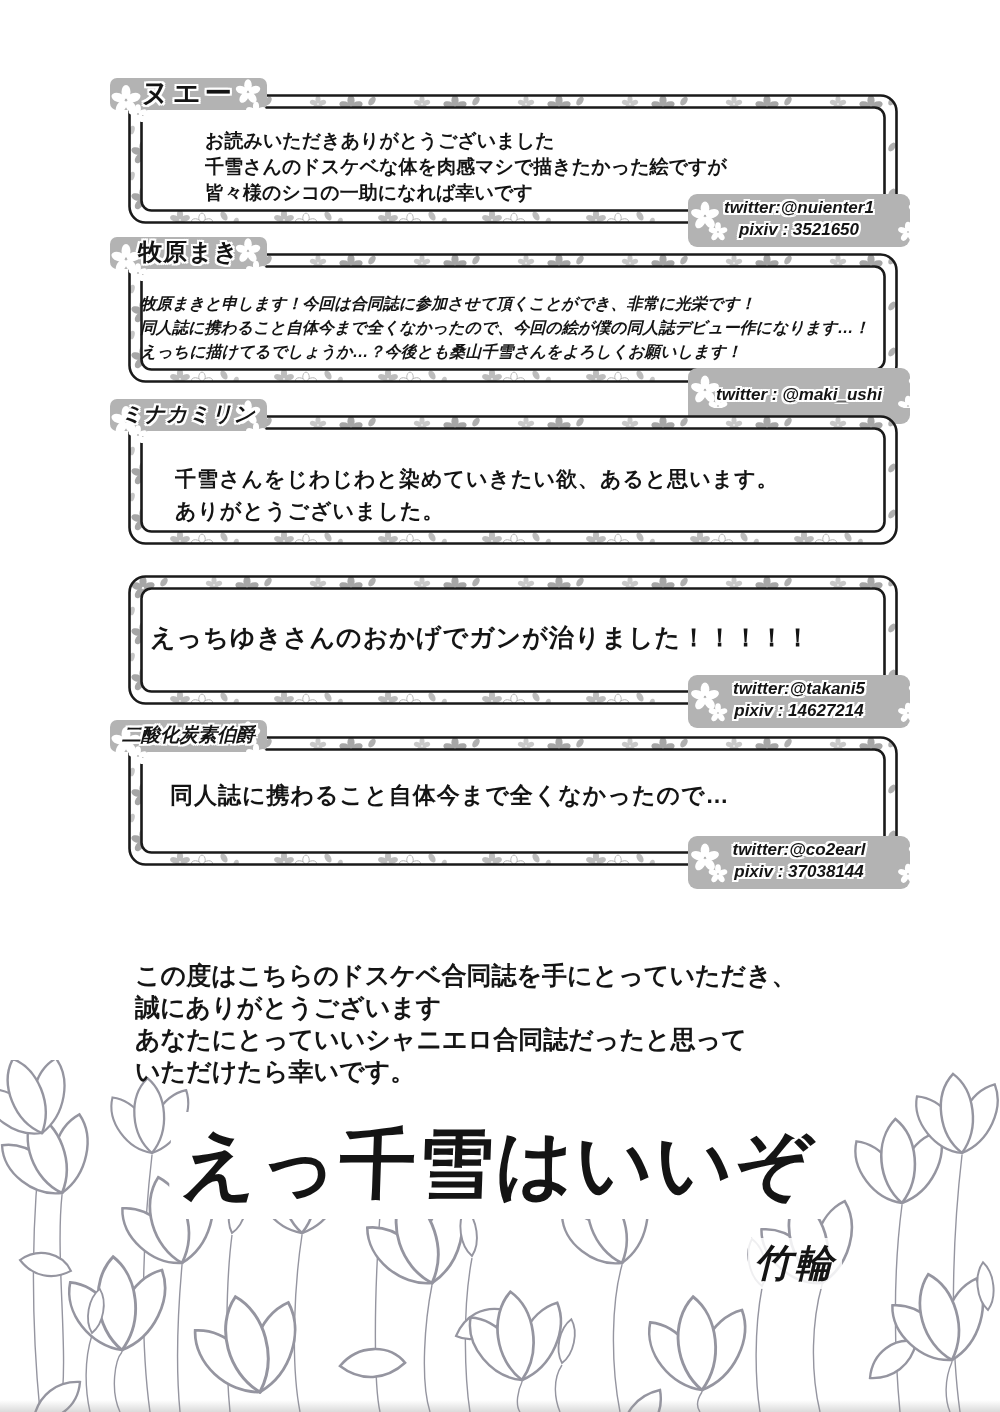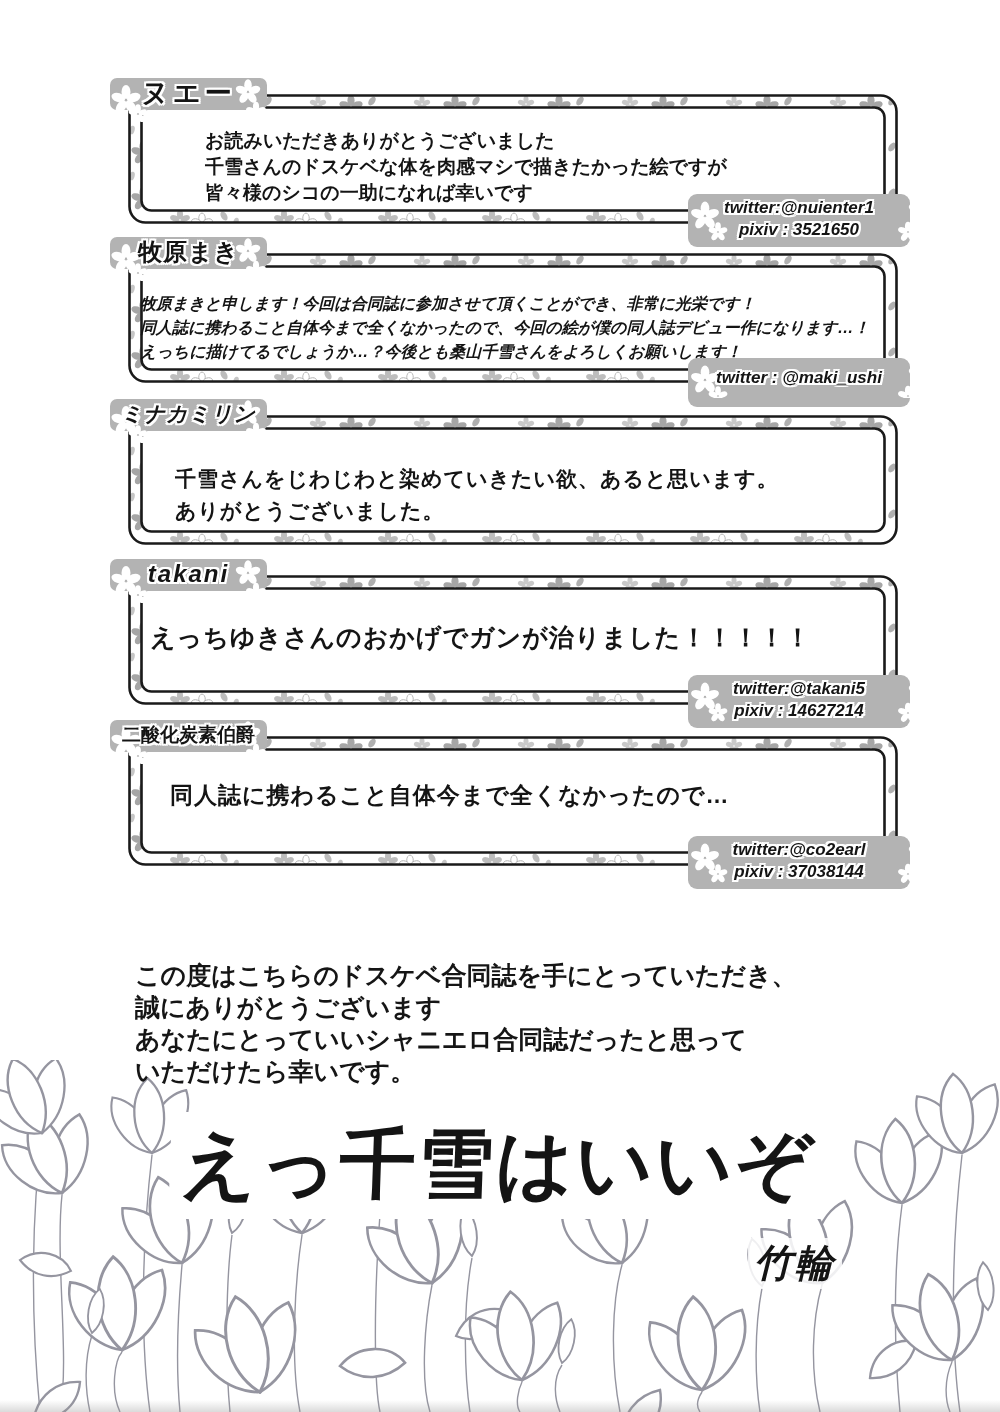--- a/index.html
+++ b/index.html
@@ -19,40 +19,40 @@
     position:absolute;left:0;right:0;top:50%;transform:translateY(-54%);
     text-align:center;font-weight:bold;color:#141414;
     text-shadow:-2px -2px 0 #fff,2px -2px 0 #fff,-2px 2px 0 #fff,2px 2px 0 #fff,
                  0 -2px 0 #fff,0 2px 0 #fff,-2px 0 0 #fff,2px 0 0 #fff;
     white-space:nowrap;
   }
   .n1{font-size:27px;letter-spacing:4px;}
   .n2{font-size:24px;letter-spacing:1px;}
   .n3{font-size:21px;letter-spacing:1px;font-style:italic;}
   .n4{font-size:24px;font-style:italic;letter-spacing:2px;}
-  .n5{font-size:19px;letter-spacing:0;}
+  .n5{font-size:19px;font-style:italic;letter-spacing:0;}
   .tagdeco,.creddeco{position:absolute;left:0;top:0;pointer-events:none;}
   .content{position:absolute;color:#141414;white-space:nowrap;}
   .c1{left:95px;top:50px;font-size:19px;line-height:26px;font-family:"Liberation Serif","DejaVu Serif",serif;font-weight:bold;}
   .c2{left:30px;top:55px;font-size:16px;line-height:24px;font-style:italic;font-weight:bold;}
   .c3{left:65px;top:64px;font-size:21px;line-height:32px;font-family:"Liberation Serif","DejaVu Serif",serif;font-weight:bold;letter-spacing:1px;}
   .c4{left:40px;top:62px;font-size:25px;font-weight:900;letter-spacing:1px;}
   .c5{left:60px;top:60px;font-size:23px;font-weight:bold;letter-spacing:1px;}
   .credits{
     position:absolute;right:2px;width:222px;background:#b3b3b3;border-radius:9px;
     text-align:center;font-style:italic;font-weight:bold;color:#141414;
   }
   .credits .credline{
     position:relative;font-size:17px;line-height:22px;
     text-shadow:-2px -2px 0 #fff,2px -2px 0 #fff,-2px 2px 0 #fff,2px 2px 0 #fff,
                  0 -2px 0 #fff,0 2px 0 #fff,-2px 0 0 #fff,2px 0 0 #fff;
     white-space:nowrap;
   }
   .cr-two{top:116px;height:50px;padding-top:3px;}
-  .cr-one{top:121px;height:40px;padding-top:9px;text-align:center;}
+  .cr-one{top:131px;height:40px;padding-top:16px;text-align:center;}
   
   .flowerart{position:absolute;left:0;top:1060px;}
   .closing{
     position:absolute;left:135px;top:960px;font-size:25px;line-height:32px;
     font-weight:bold;color:#151515;white-space:nowrap;
     font-family:"Liberation Serif","DejaVu Serif",serif;
   }
   .bigtitle{
     position:absolute;left:170px;top:1112px;font-size:76px;font-weight:900;
     letter-spacing:2px;color:#141414;white-space:nowrap;
@@ -235,26 +235,20 @@
     <div class="content c3">
       <div>千雪さんをじわじわと染めていきたい欲、あると思います。</div>
       <div>ありがとうございました。</div>
     </div>
   </section>
 
   <section class="block" style="top:559px">
     <svg class="frame" width="770" height="130">
         <use href="#framedeco"></use>
       </svg>
-    <div class="tag">
-      <svg class="tagdeco" width="157" height="44">
-          <use href="#tagflowers"></use>
-        </svg>
-      <span class="tagname n4">takani</span>
-    </div>
     <div class="content c4">
       <div>えっちゆきさんのおかげでガンが治りました！！！！！</div>
     </div>
     <div class="credits cr-two">
       <svg class="creddeco" width="255" height="50">
           <use href="#credflowers"></use>
         </svg>
       <div class="credline">twitter:@takani5</div>
       <div class="credline">pixiv : 14627214</div>
     </div>

